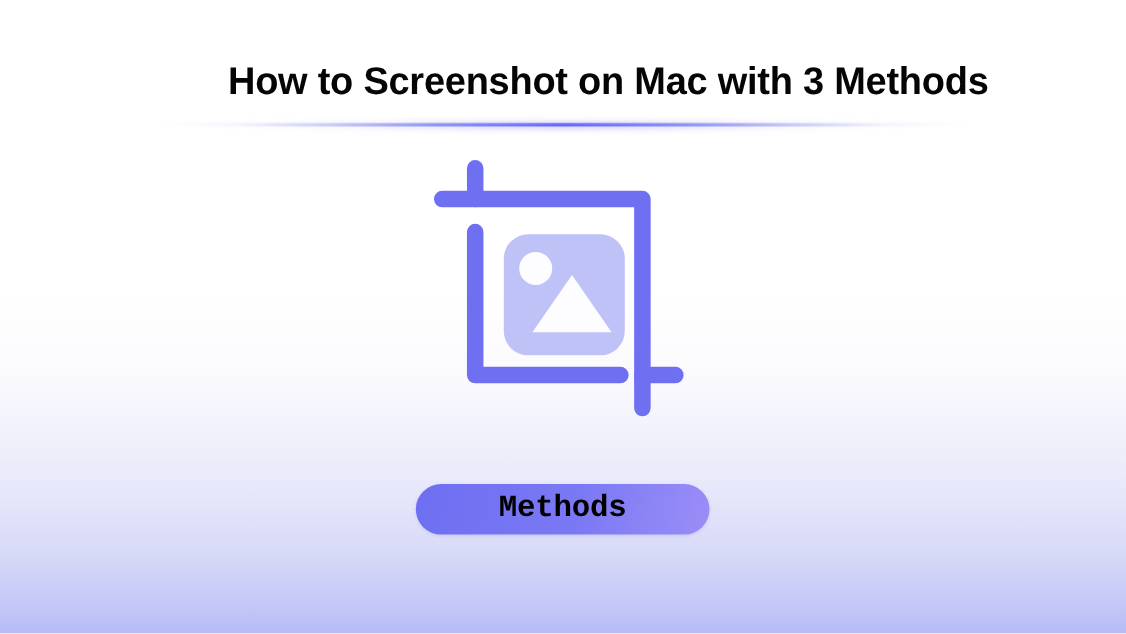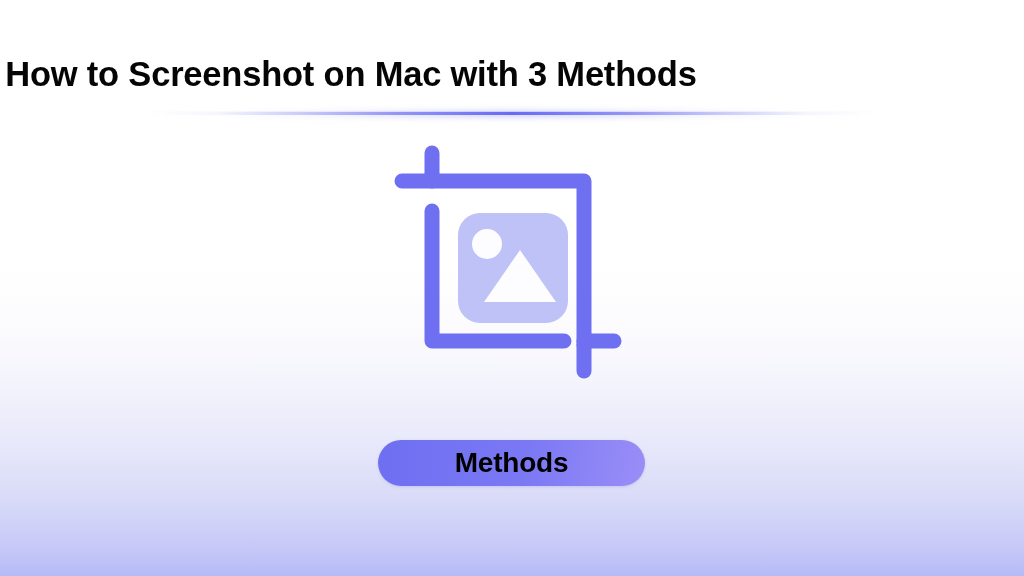--- a/index.html
+++ b/index.html
@@ -31,21 +31,21 @@
         #d8daf8 87%,
         #c6c9f7 95%,
         #b6bAf6 100%);
   }
 
   
   #title-wrap {
     position:absolute;
     left:0; top:52px;
     width:904px;
-    text-align:left;
+    text-align:right;
   }
   #page-title {
     display:inline-block;
     font-family:"Liberation Sans", sans-serif;
     font-weight:bold;
     font-size:35px;
     line-height:44px;
     letter-spacing:-0.2px;
     color:#050505;
     white-space:nowrap;
@@ -125,21 +125,21 @@
     height:46px;
     border:none;
     border-radius:23px;
     background:linear-gradient(100deg,
         #6e6ef2 0%,
         #7474f3 28%,
         #7b78f4 55%,
         #8e86f6 82%,
         #9a8df7 100%);
     color:#000000;
-    font-family:Liberation Sans, sans-serif;
+    font-family:Liberation Mono, monospace;
     font-weight:bold;
     font-size:28px;
     line-height:46px;
     letter-spacing:-0.2px;
     text-align:center;
     cursor:pointer;
     padding:0;
     box-shadow:0 1px 3px rgba(90,90,180,0.18);
   }
 </style>

